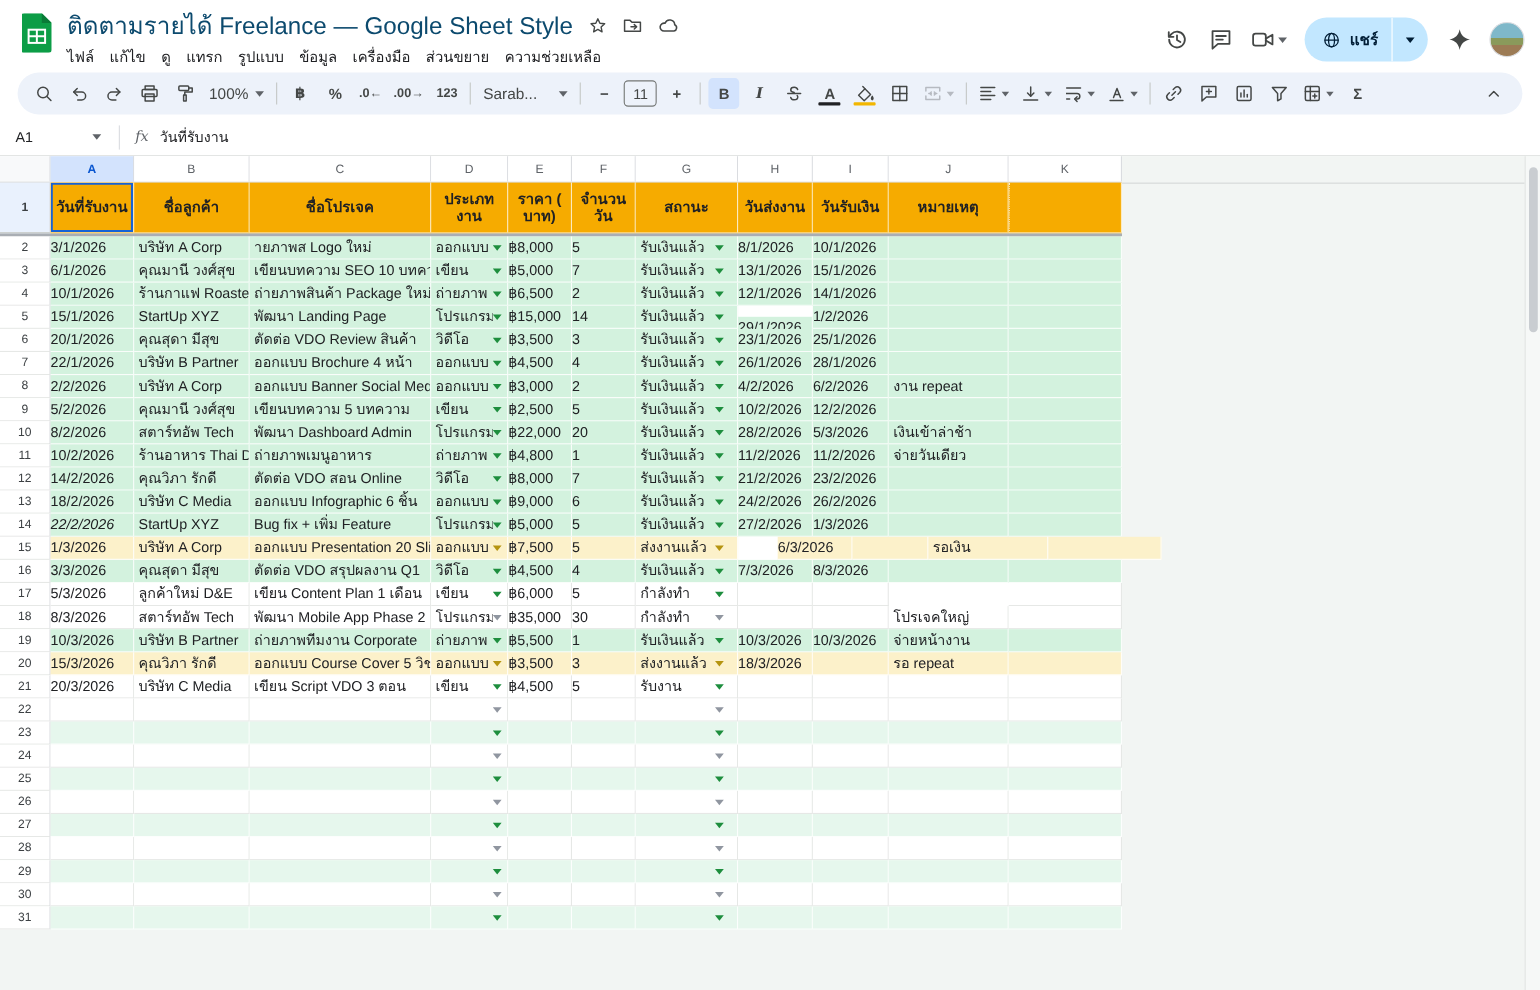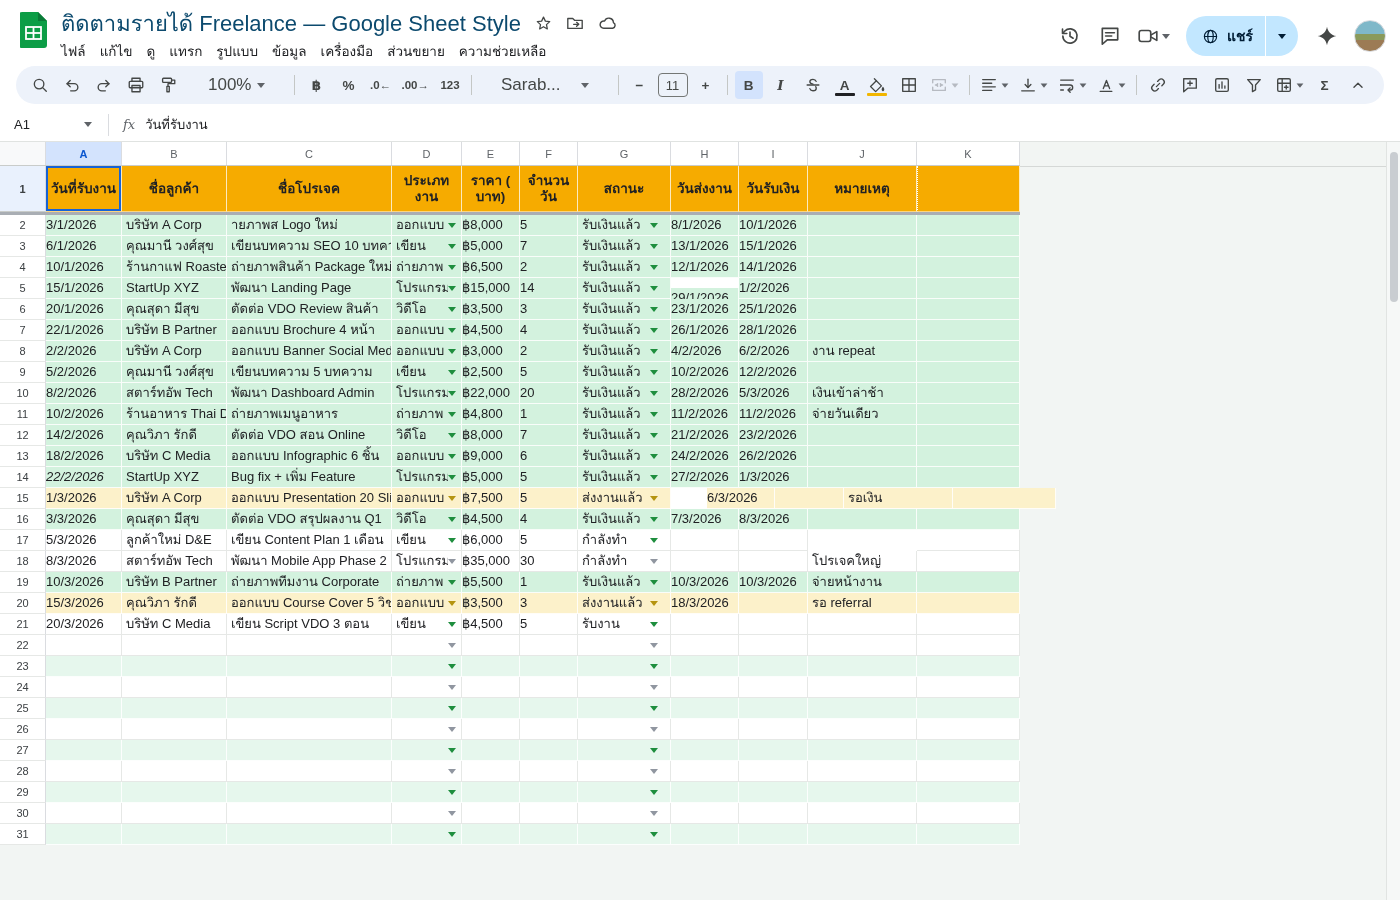--- a/index.html
+++ b/index.html
@@ -34,21 +34,21 @@
   .share-caret .caret{border-top-color:#001D35;}
   .avatar{width:32px;height:32px;border-radius:50%;background:linear-gradient(#7fb8c9 0 45%,#8a9a5b 45% 65%,#9c7b55 65% 100%);border:1px solid #dadce0;}
 
   
   .toolbar-row{height:44px;padding:2px 16px 4px;}
   .toolbar{height:38px;background:#EDF2FA;border-radius:20px;display:flex;align-items:center;padding:0 10px 0 8px;}
   .tb-btn{height:28px;min-width:28px;border-radius:4px;display:flex;align-items:center;justify-content:center;gap:3px;padding:0 3px;margin:0 2px;cursor:pointer;}
   .tb-btn.active{background:#D3E3FD;}
   .tb-txt{font-size:13.5px;color:var(--ink);font-weight:bold;}
   .tb-sep{width:1px;height:20px;background:#C4C7C5;margin:0 5px;}
-  .tb-zoom,.tb-font{display:flex;align-items:center;gap:6px;font-size:17px;color:var(--ink);padding:0 6px;margin:0 18px;height:28px;border-radius:4px;cursor:pointer;}
+  .tb-zoom,.tb-font{display:flex;align-items:center;gap:6px;font-size:14px;color:var(--ink);padding:0 6px;margin:0 0;height:28px;border-radius:4px;cursor:pointer;}
   .sizebox{width:30px;height:24px;border:1px solid #747775;border-radius:4px;display:flex;align-items:center;justify-content:center;font-size:13px;color:var(--ink);margin:0 2px;}
   .gray .ic{stroke:#B6BAC1;} .gray .caret{border-top-color:#B6BAC1;}
   .colorbar{position:absolute;left:4px;right:4px;bottom:3px;height:3px;border-radius:1px;}
   .rel{position:relative;}
   .tb-spacer{flex:1;}
 
   
   .fbar{height:34px;display:flex;align-items:center;border-bottom:1px solid #E0E3E1;padding-left:14px;}
   .namebox{width:88px;display:flex;align-items:center;justify-content:space-between;padding-right:10px;font-size:13px;color:#202124;}
   .fbar-sep{width:1px;height:22px;background:var(--line);margin:0 6px;}
@@ -1116,21 +1116,21 @@
             <span class="txt">ส่งงานแล้ว</span>
             <span class="dd o" style="margin-right: 12px;"></span>
           </div>
           <div class="cell ar" style="width: 68px;">
             <span class="txt">18/3/2026</span>
           </div>
           <div class="cell ar" style="width: 69px;">
             <span class="txt"></span>
           </div>
           <div class="cell al" style="width: 109px;">
-            <span class="txt">รอ referral</span>
+            <span class="txt">รอ repeat</span>
           </div>
           <div class="cell al" style="width: 103px;">
             <span class="txt"></span>
           </div>
         </div>
         <div class="grow drow bg-white">
           <div class="rowhead">21</div>
           <div class="cell ar" style="width: 76px;">
             <span class="txt">20/3/2026</span>
           </div>

